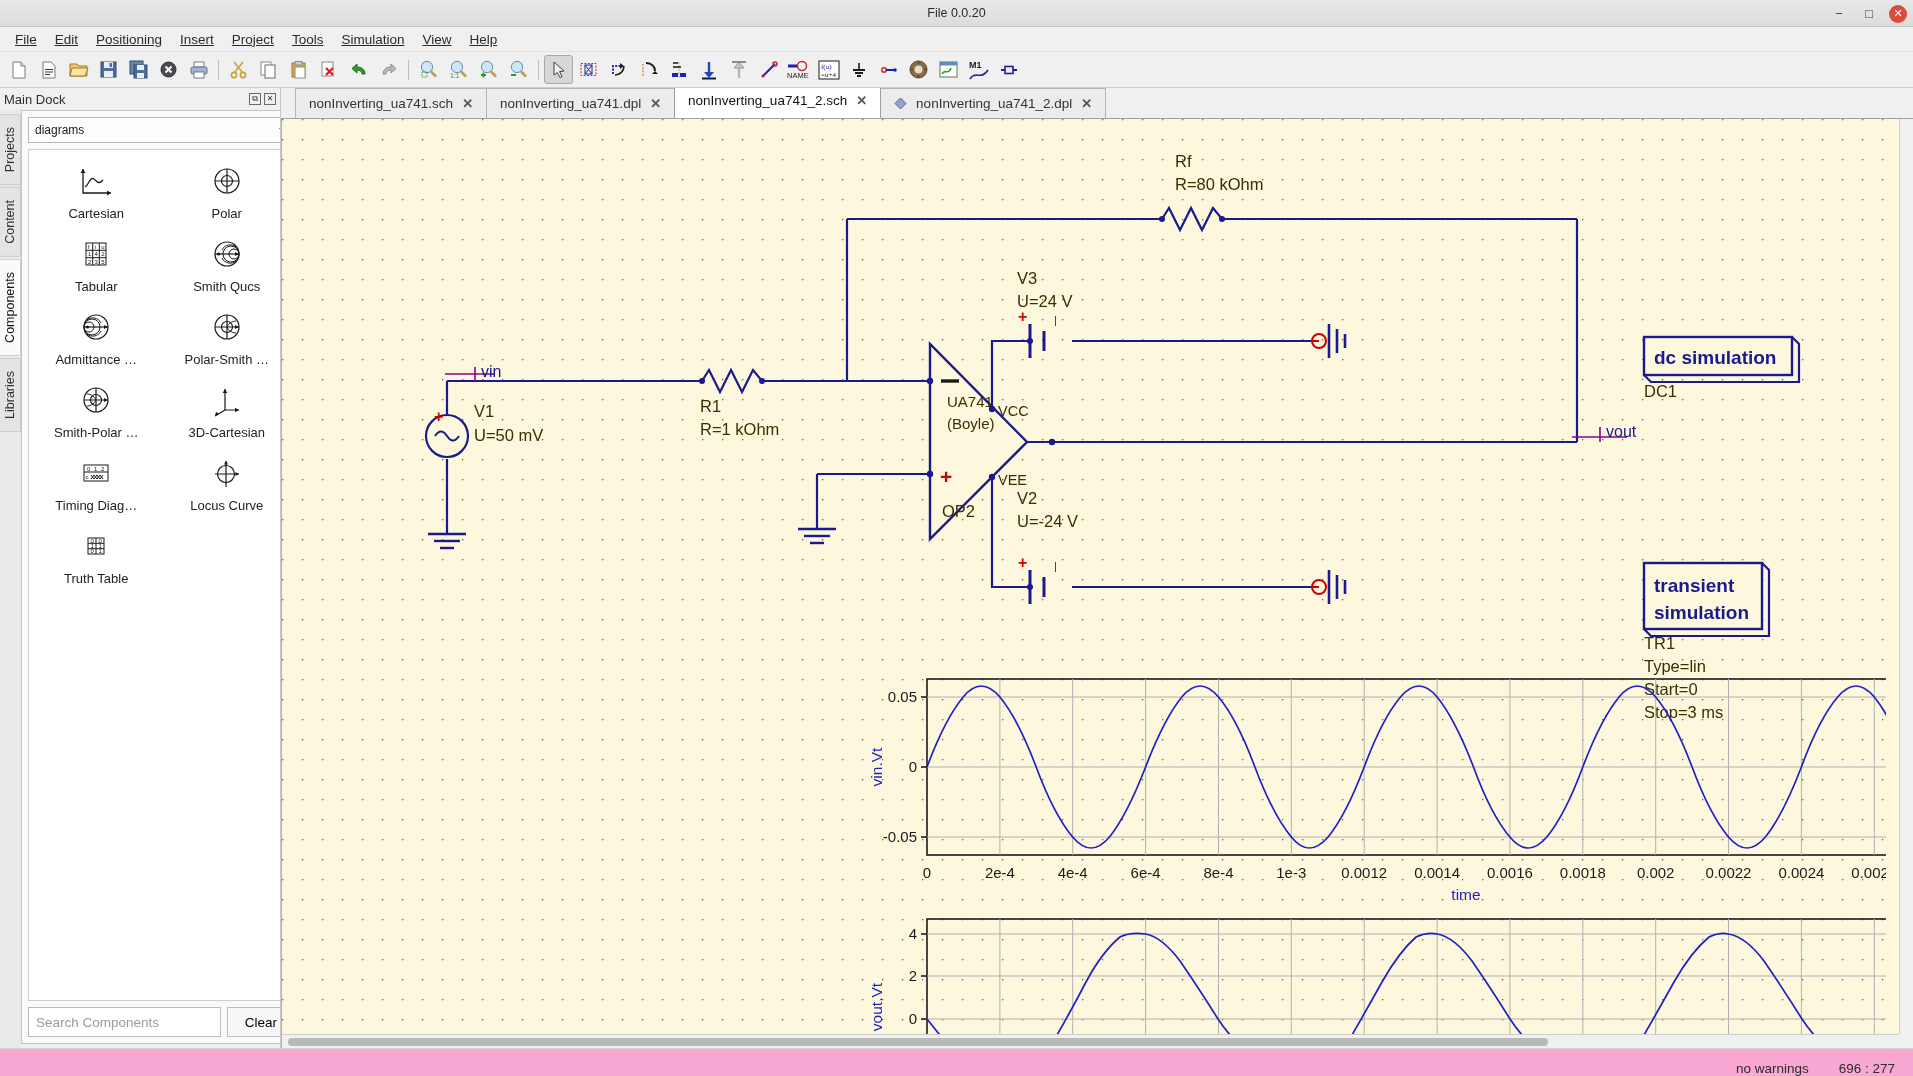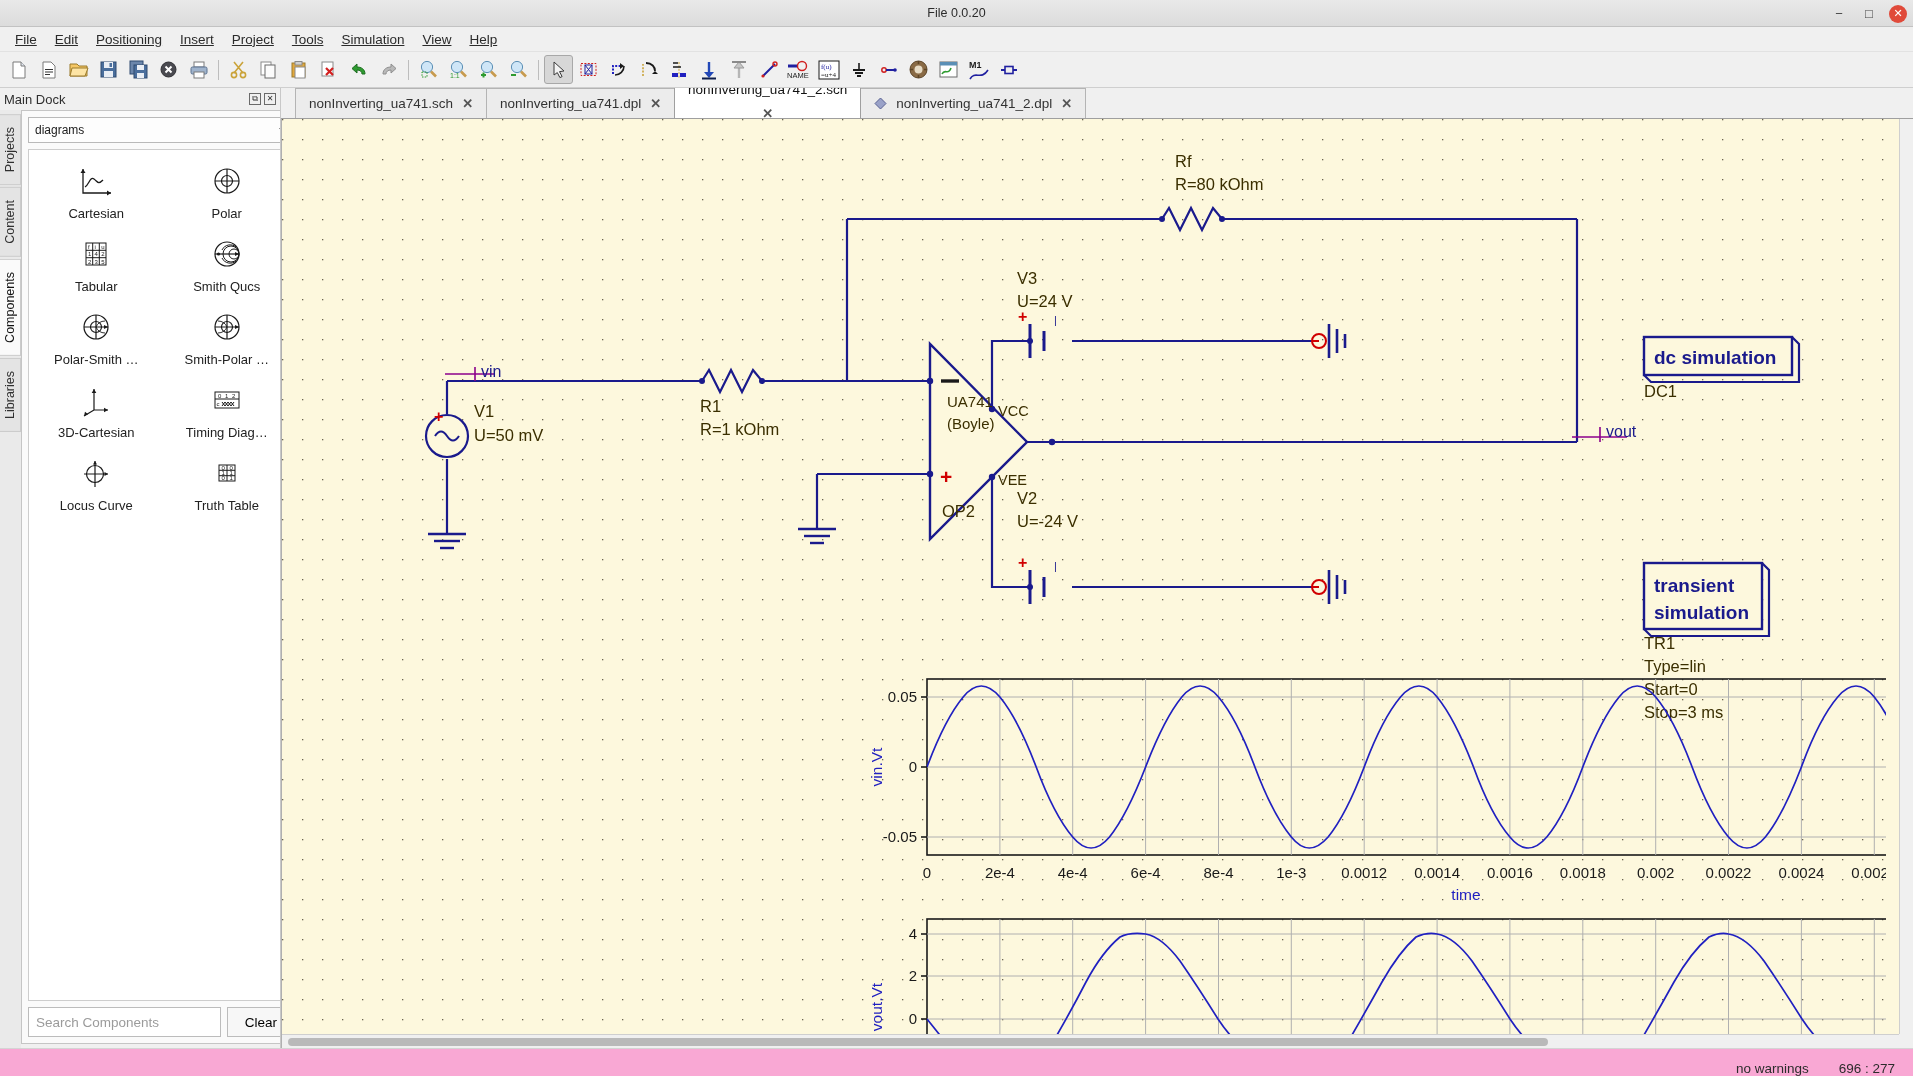--- a/index.html
+++ b/index.html
@@ -83,21 +83,21 @@
   
   #work { flex:1; display:flex; flex-direction:column; background:#f0f0f0;
     overflow:hidden; }
   #tabbar { height:31px; background:#f0f0f0; display:flex; align-items:flex-end;
     padding-left:14px; border-bottom:1px solid #9f9f9f; }
   .tab { height:30px; display:flex; align-items:center; gap:9px;
     padding:0 13px; background:#ececec; border:1px solid #b4b4b4;
     border-bottom:none; margin-right:-1px; font-size:13.5px; color:#333;
     cursor:pointer; position:relative; }
   .tab.sel { background:#fff; color:#111; z-index:3; height:37px;
-    border-color:#9f9f9f;flex-direction:column; }
+    border-color:#9f9f9f; }
   .tab .x { font-size:13px; color:#555; cursor:pointer; font-weight:bold; }
   .tab .dpl-ico { width:13px; height:13px; }
 
   #canvas-wrap { flex:1; position:relative; overflow:hidden;
     border-left:1px solid #b0b0b0; }
   #canvas { position:absolute; inset:0 14px 14px 0; background:#fdf8dd;
     overflow:hidden; }
   #canvas svg { position:absolute; top:0; left:0; }
 
   .vscroll { position:absolute; right:0; top:0; bottom:14px; width:14px;
@@ -443,20 +443,35 @@
                     <path d="M7 16h24" stroke="#1a1a1a" stroke-width="1.2"></path>
                     <path d="M28 9a9 9 0 00-14 3" fill="none" stroke="#1a1a1a" stroke-width="1"></path>
                     <path d="M28 23a9 9 0 01-14-3" fill="none" stroke="#1a1a1a" stroke-width="1"></path>
                     <path d="M27 14l4 2-4 2z" fill="#1a1a1a"></path>
                     <circle cx="10.5" cy="16" r="1.6" fill="#1a1a1a"></circle>
                   </svg>
                 </span>
               <span class="lbl">Smith Qucs</span>
             </div>
 
+            <div class="comp">
+              <span class="ico">
+                  <svg width="38" height="34" viewBox="0 0 38 34">
+                    <circle cx="19" cy="16" r="12" fill="none" stroke="#1a1a1a" stroke-width="1.2"></circle>
+                    <circle cx="15" cy="16" r="8" fill="none" stroke="#1a1a1a" stroke-width="1"></circle>
+                    <circle cx="12" cy="16" r="5" fill="none" stroke="#1a1a1a" stroke-width="1"></circle>
+                    <path d="M7 16h24" stroke="#1a1a1a" stroke-width="1.2"></path>
+                    <path d="M10 9a9 9 0 0114 3" fill="none" stroke="#1a1a1a" stroke-width="1"></path>
+                    <path d="M10 23a9 9 0 0014-3" fill="none" stroke="#1a1a1a" stroke-width="1"></path>
+                    <path d="M27 14l4 2-4 2z" fill="#1a1a1a"></path>
+                    <circle cx="10.5" cy="16" r="1.6" fill="#1a1a1a"></circle>
+                  </svg>
+                </span>
+              <span class="lbl">Admittance …</span>
+            </div>
 
             <div class="comp">
               <span class="ico">
                   <svg width="38" height="34" viewBox="0 0 38 34">
                     <circle cx="19" cy="16" r="12" fill="none" stroke="#1a1a1a" stroke-width="1.2"></circle>
                     <circle cx="19" cy="16" r="5.5" fill="none" stroke="#1a1a1a" stroke-width="1.2"></circle>
                     <path d="M7 16h24M19 4v24" stroke="#1a1a1a" stroke-width="1.2"></path>
                     <path d="M28 10a10 10 0 00-9 6" fill="none" stroke="#1a1a1a" stroke-width="0.9"></path>
                     <path d="M28 22a10 10 0 01-9-6" fill="none" stroke="#1a1a1a" stroke-width="0.9"></path>
                     <path d="M27 14l4 2-4 2z" fill="#1a1a1a"></path>

